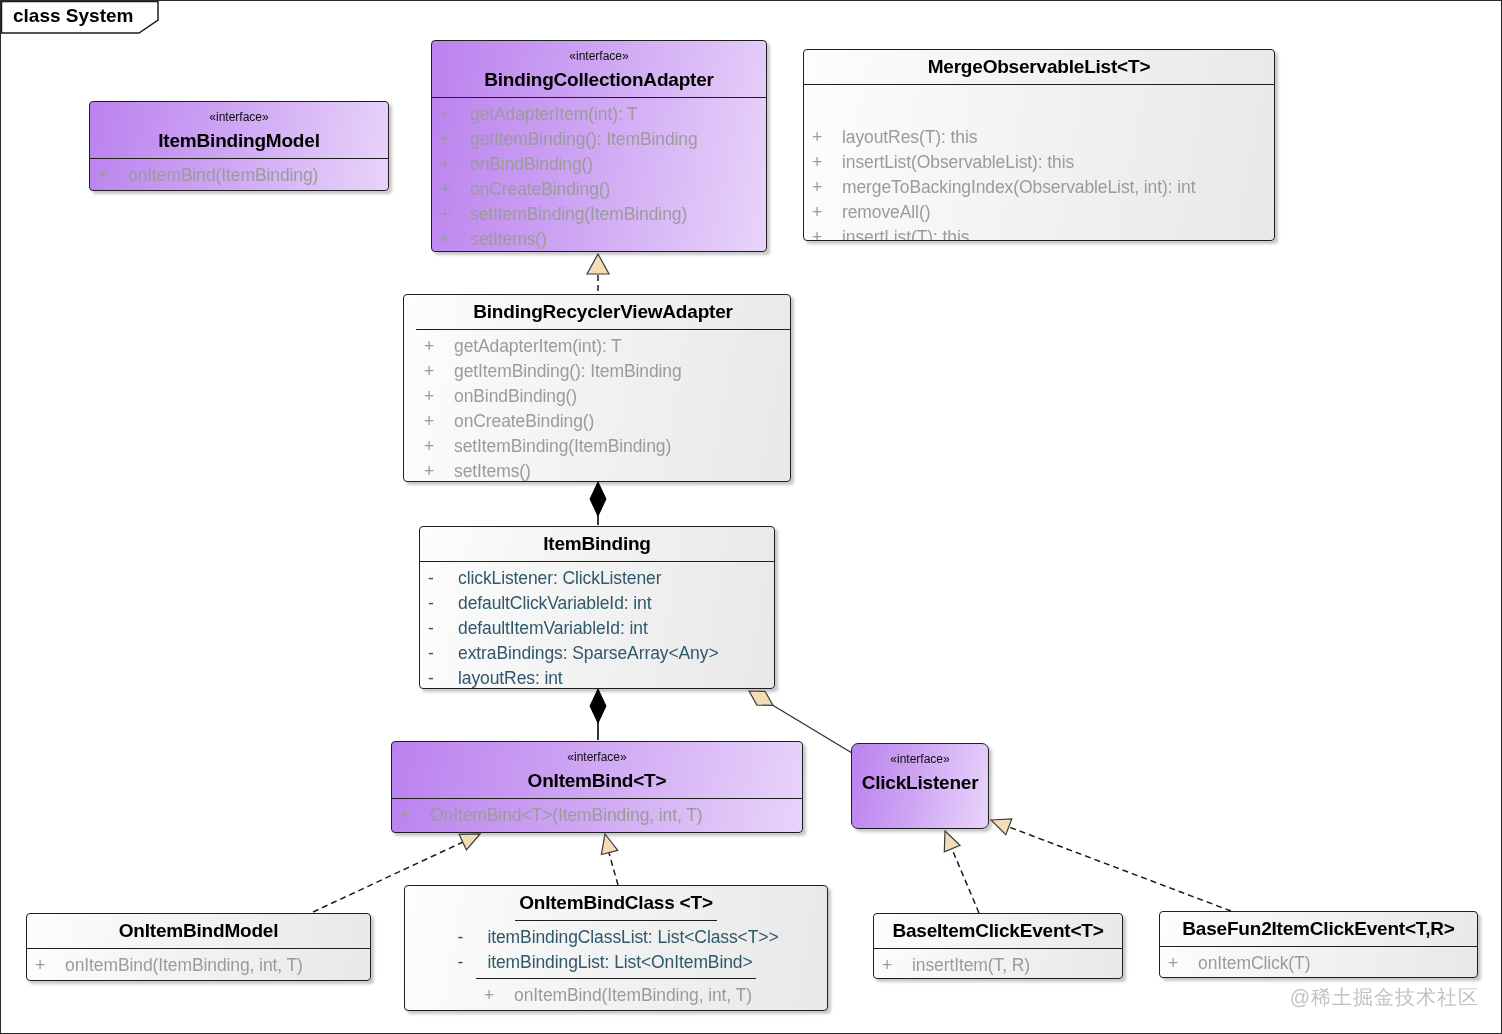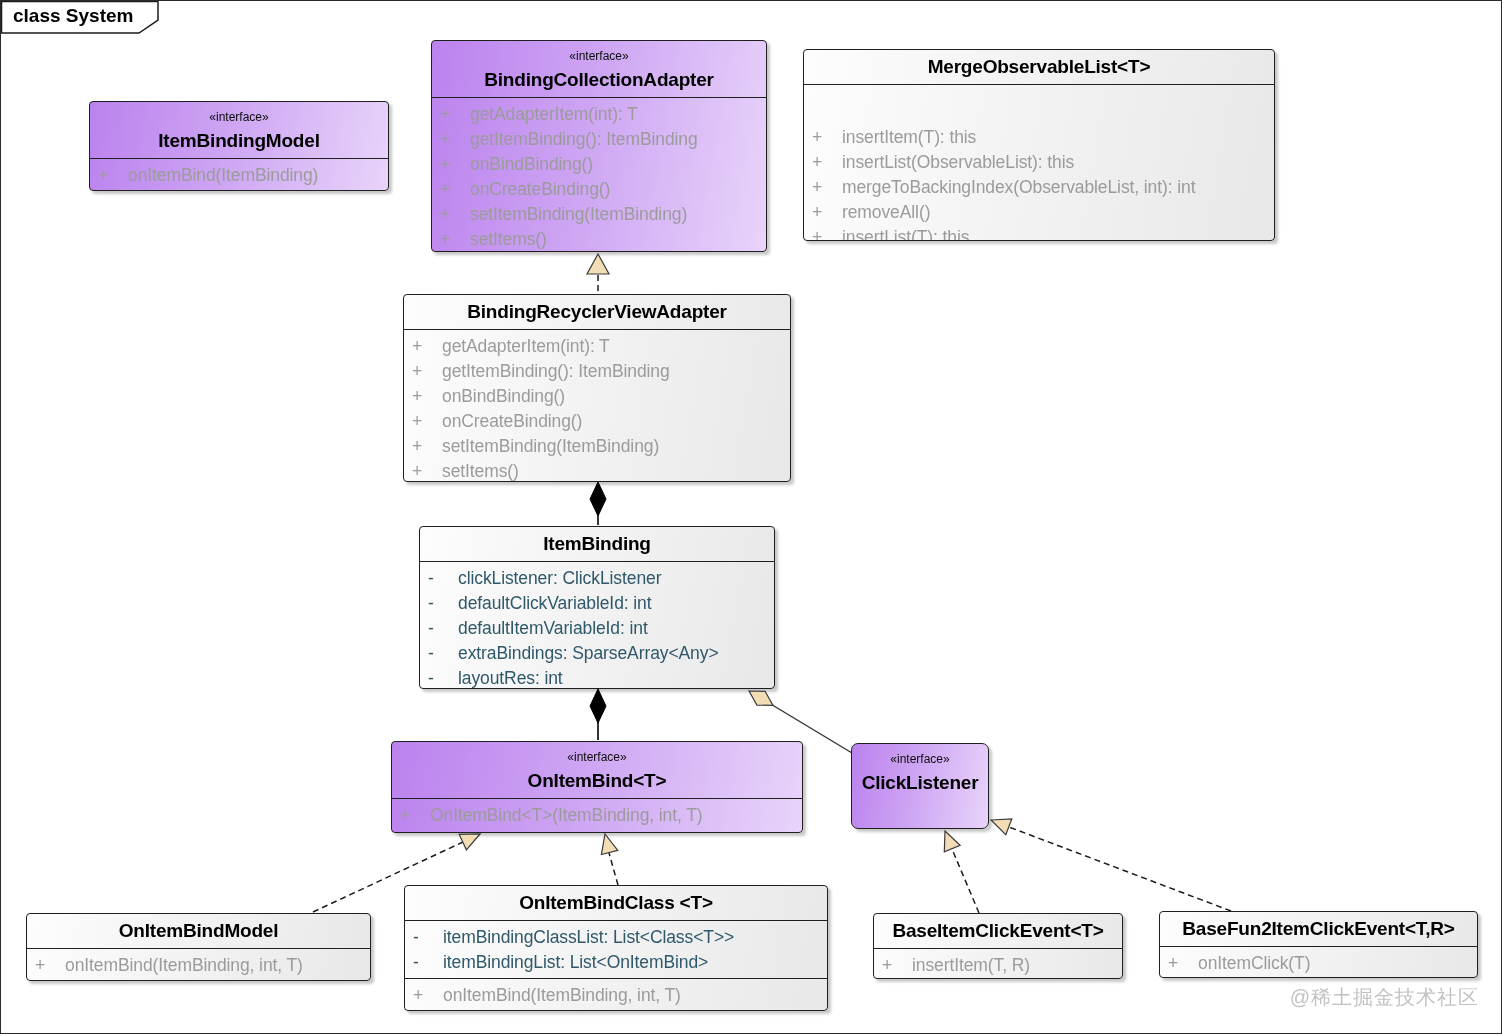--- a/index.html
+++ b/index.html
@@ -93,21 +93,21 @@
       </div>
   </div>
 
   <div class="uml-class cls" style="left:802px;top:48px;width:472px;height:192px;gap:36px;">
     <div class="head">
       <div class="cname">MergeObservableList&lt;T&gt;</div>
     </div>
     <div class="comp methods">
         <div class="member">
           <span class="vis">+</span>
-          <span class="mtext">insertItem(T): this</span>
+          <span class="mtext">layoutRes(T): this</span>
         </div>
         <div class="member">
           <span class="vis">+</span>
           <span class="mtext">insertList(ObservableList): this</span>
         </div>
         <div class="member">
           <span class="vis">+</span>
           <span class="mtext">mergeToBackingIndex(ObservableList, int): int</span>
         </div>
         <div class="member">
@@ -118,21 +118,21 @@
           <span class="vis">+</span>
           <span class="mtext">insertList(T): this</span>
         </div>
         <div class="member">
           <span class="vis">+</span>
           <span class="mtext">removeList(ObservableList): this</span>
         </div>
       </div>
   </div>
 
-  <div class="uml-class cls" style="left:402px;top:293px;width:388px;height:188px;">
+  <div class="uml-class cls" style="left:402px;top:293px;width:388px;height:188px;padding-left:12px;">
     <div class="head">
       <div class="cname">BindingRecyclerViewAdapter</div>
     </div>
     <div class="comp methods">
         <div class="member">
           <span class="vis">+</span>
           <span class="mtext">getAdapterItem(int): T</span>
         </div>
         <div class="member">
           <span class="vis">+</span>
@@ -210,21 +210,21 @@
       <div class="cname">OnItemBindModel</div>
     </div>
     <div class="comp methods">
         <div class="member">
           <span class="vis">+</span>
           <span class="mtext">onItemBind(ItemBinding, int, T)</span>
         </div>
       </div>
   </div>
 
-  <div class="uml-class cls" style="left:403px;top:884px;width:424px;height:126px;">
+  <div class="uml-class cls" style="left:403px;top:884px;width:424px;height:126px;align-items:center;">
     <div class="head">
       <div class="cname">OnItemBindClass &lt;T&gt;</div>
     </div>
     <div class="comp attrs">
         <div class="member">
           <span class="vis">-</span>
           <span class="mtext">itemBindingClassList: List&lt;Class&lt;T&gt;&gt;</span>
         </div>
         <div class="member">
           <span class="vis">-</span>

